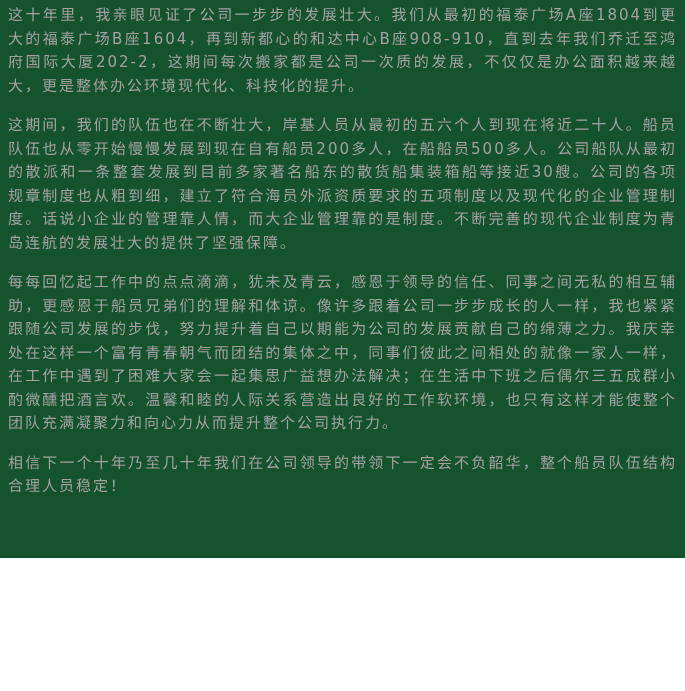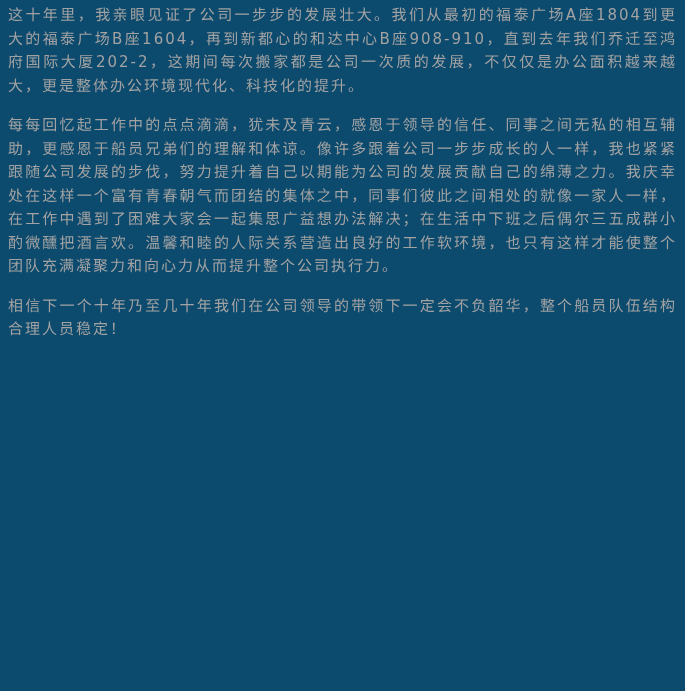--- a/index.html
+++ b/index.html
@@ -2,38 +2,39 @@
 <html lang="zh-CN"><head>
   <meta charset="utf-8">
   <style>
     html, body {
       margin: 0;
       padding: 0;
       background: #ffffff;
     }
     .page {
       width: 685px;
-      height: 691px;
+      height: 558px;
       box-sizing: border-box;
       padding: 4px 8px 0 8px;
       overflow: hidden;
-      background: #0c4a6e;
+      background: #14532d;
     }
     .paragraph {
       margin: 0 0 16px 0;
       font-family: "DejaVu Sans", sans-serif;
       font-size: 15px;
       line-height: 23.5px;
       letter-spacing: 2px;
       color: #a2a2a2;
       text-align: justify;
       text-justify: inter-ideograph;
       word-break: break-all;
     }
   </style>
 </head>
 <body>
 
 <div class="page">
   <p class="paragraph">这十年里，我亲眼见证了公司一步步的发展壮大。我们从最初的福泰广场A座1804到更大的福泰广场B座1604，再到新都心的和达中心B座908-910，直到去年我们乔迁至鸿府国际大厦202-2，这期间每次搬家都是公司一次质的发展，不仅仅是办公面积越来越大，更是整体办公环境现代化、科技化的提升。</p>
+  <p class="paragraph">这期间，我们的队伍也在不断壮大，岸基人员从最初的五六个人到现在将近二十人。船员队伍也从零开始慢慢发展到现在自有船员200多人，在船船员500多人。公司船队从最初的散派和一条整套发展到目前多家著名船东的散货船集装箱船等接近30艘。公司的各项规章制度也从粗到细，建立了符合海员外派资质要求的五项制度以及现代化的企业管理制度。话说小企业的管理靠人情，而大企业管理靠的是制度。不断完善的现代企业制度为青岛连航的发展壮大的提供了坚强保障。</p>
   <p class="paragraph">每每回忆起工作中的点点滴滴，犹未及青云，感恩于领导的信任、同事之间无私的相互辅助，更感恩于船员兄弟们的理解和体谅。像许多跟着公司一步步成长的人一样，我也紧紧跟随公司发展的步伐，努力提升着自己以期能为公司的发展贡献自己的绵薄之力。我庆幸处在这样一个富有青春朝气而团结的集体之中，同事们彼此之间相处的就像一家人一样，在工作中遇到了困难大家会一起集思广益想办法解决；在生活中下班之后偶尔三五成群小酌微醺把酒言欢。温馨和睦的人际关系营造出良好的工作软环境，也只有这样才能使整个团队充满凝聚力和向心力从而提升整个公司执行力。</p>
   <p class="paragraph">相信下一个十年乃至几十年我们在公司领导的带领下一定会不负韶华，整个船员队伍结构合理人员稳定！</p>
 </div>
 
 </body></html>

